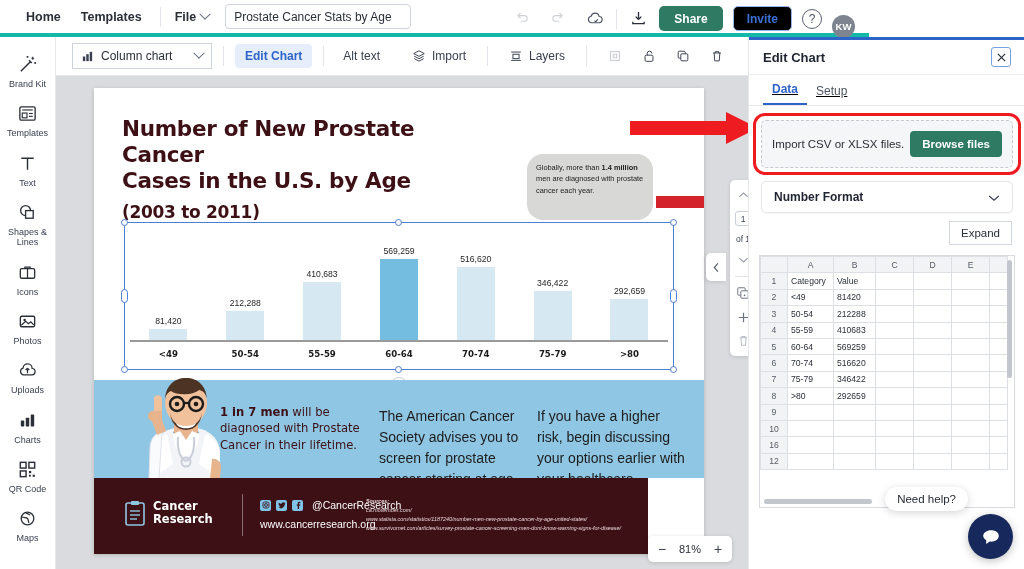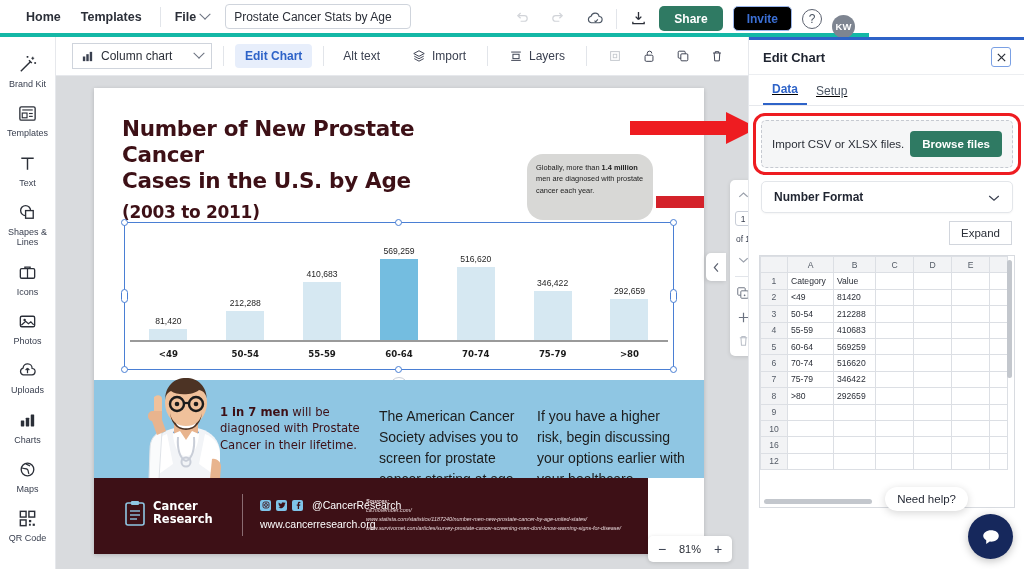--- a/index.html
+++ b/index.html
@@ -476,36 +476,36 @@
       <svg width="21" height="21" viewBox="0 0 22 22">
           <rect x="4" y="11" width="3.6" height="6.2" rx="0.6" fill="#2b2f38"></rect>
           <rect x="9.2" y="8" width="3.6" height="9.2" rx="0.6" fill="#2b2f38"></rect>
           <rect x="14.4" y="4.6" width="3.6" height="12.6" rx="0.6" fill="#2b2f38"></rect>
         </svg>
       <span class="lbl">Charts</span>
     </div>
 
     <div class="rail-item">
       <svg width="21" height="21" viewBox="0 0 22 22">
-          <circle cx="11" cy="11" r="6.6" fill="none" stroke="#2b2f38" stroke-width="1.4"></circle>
-          <path d="M4.6 9.2c3 1.4 5 .2 6.4 1.8s.4 3 1.6 4.6M9 4.8c1.3 1.5 3.4 1.2 4.6 2.6" fill="none" stroke="#2b2f38" stroke-width="1.3"></path>
-        </svg>
-      <span class="lbl">Maps</span>
-    </div>
-
-    <div class="rail-item">
-      <svg width="21" height="21" viewBox="0 0 22 22">
           <rect x="3.5" y="3.5" width="6" height="6" fill="none" stroke="#2b2f38" stroke-width="1.5"></rect>
           <rect x="12.5" y="3.5" width="6" height="6" fill="none" stroke="#2b2f38" stroke-width="1.5"></rect>
           <rect x="3.5" y="12.5" width="6" height="6" fill="none" stroke="#2b2f38" stroke-width="1.5"></rect>
           <rect x="12.5" y="12.5" width="2.4" height="2.4" fill="#2b2f38"></rect>
           <rect x="16.4" y="16.4" width="2.3" height="2.3" fill="#2b2f38"></rect>
           <rect x="12.5" y="16.5" width="2" height="2" fill="#2b2f38"></rect>
         </svg>
       <span class="lbl">QR Code</span>
+    </div>
+
+    <div class="rail-item">
+      <svg width="21" height="21" viewBox="0 0 22 22">
+          <circle cx="11" cy="11" r="6.6" fill="none" stroke="#2b2f38" stroke-width="1.4"></circle>
+          <path d="M4.6 9.2c3 1.4 5 .2 6.4 1.8s.4 3 1.6 4.6M9 4.8c1.3 1.5 3.4 1.2 4.6 2.6" fill="none" stroke="#2b2f38" stroke-width="1.3"></path>
+        </svg>
+      <span class="lbl">Maps</span>
     </div>
   </div>
 
   <div class="canvas-area">
     <div class="page">
 
       <div class="info-head">
         <div class="info-title">
           <div>Number of New Prostate Cancer</div>
           <div>Cases in the U.S. by Age</div>

